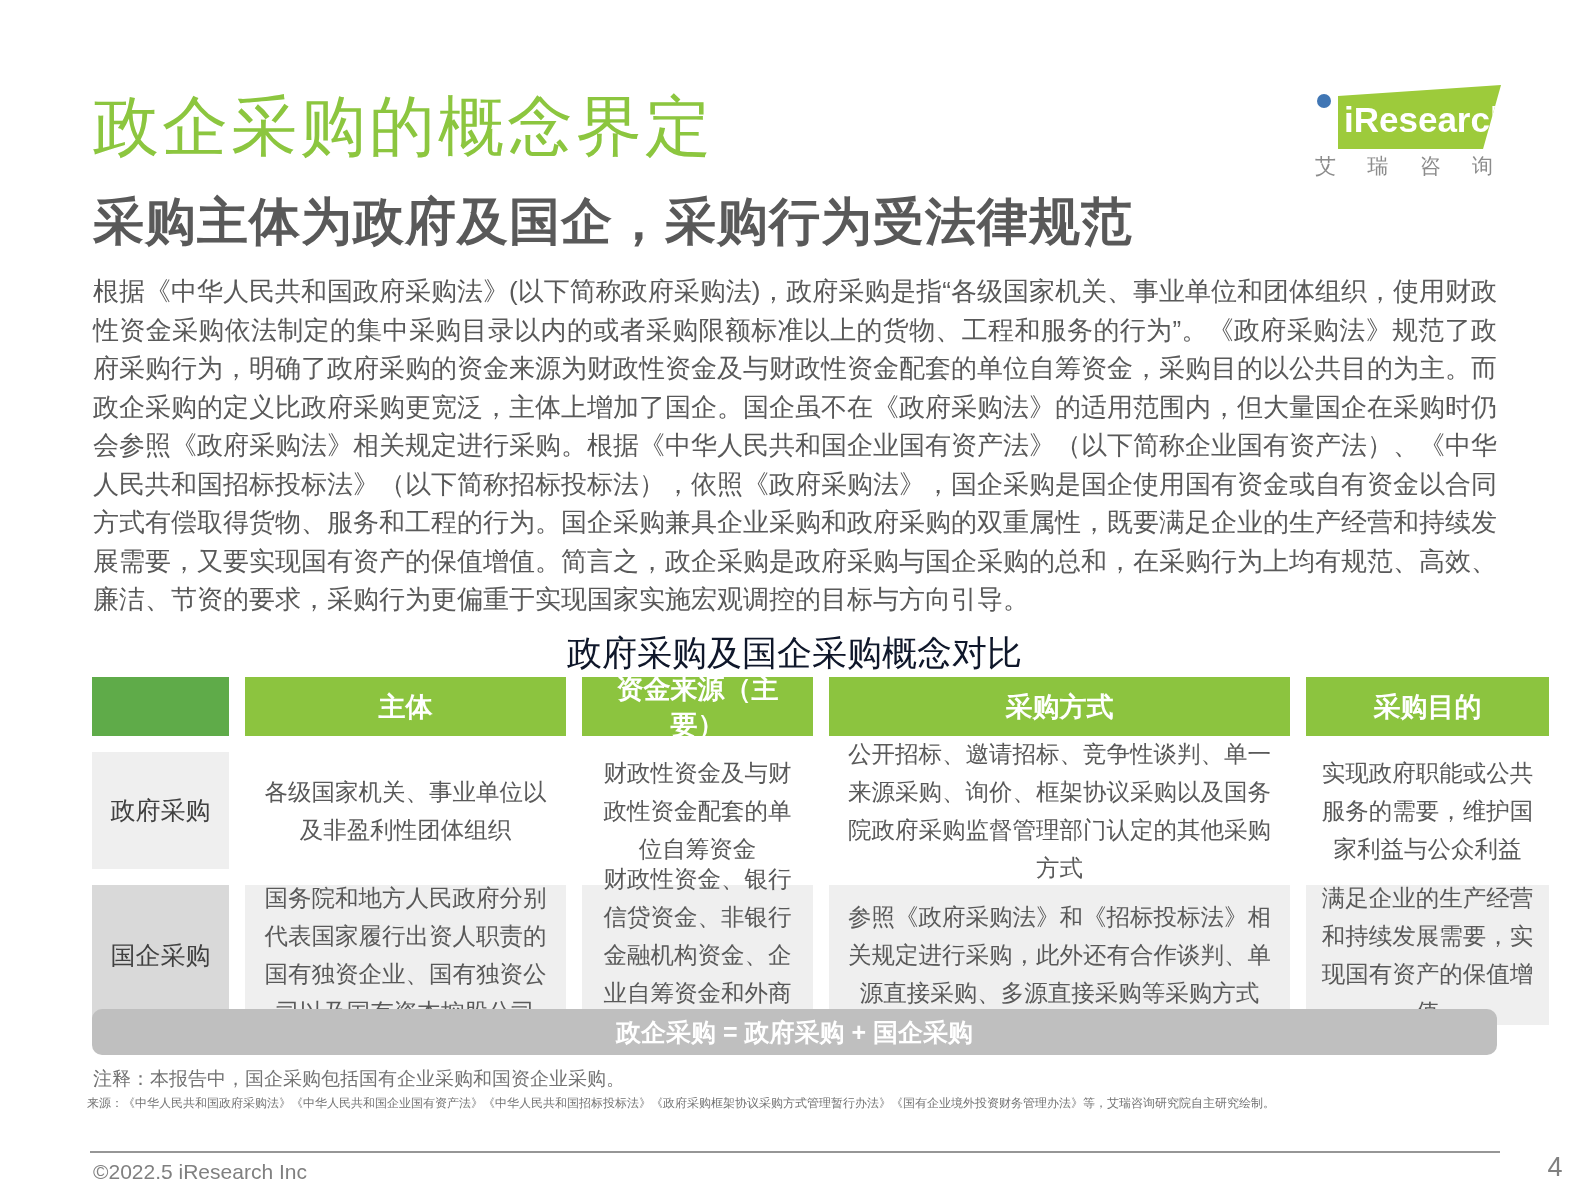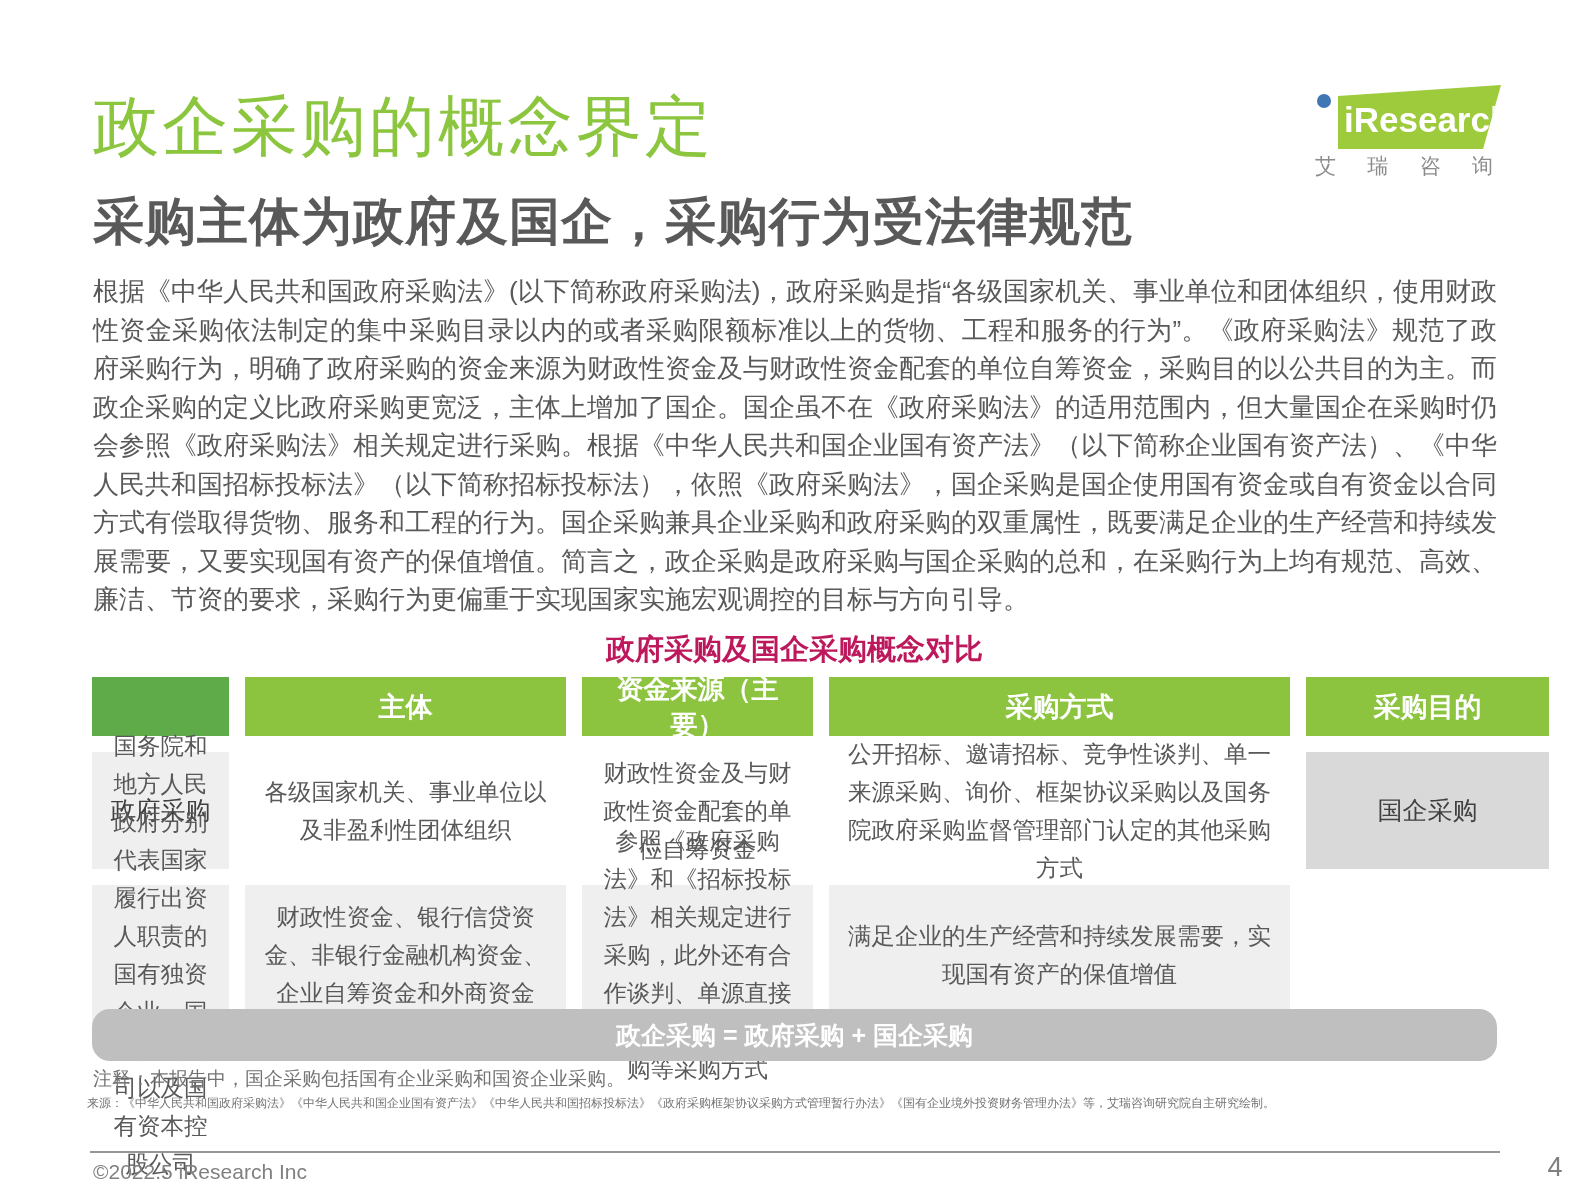--- a/index.html
+++ b/index.html
@@ -44,21 +44,21 @@
   
   .intro {
     position:absolute; left:93px; top:272px; width:1404px;
     font-size:26px; line-height:38.5px; color:#595959;
     text-align:justify; text-justify:inter-ideograph;
   }
 
   
   .table-title {
     position:absolute; left:92px; top:630px; width:1405px;
-    text-align:center; font-size:29px; font-weight:bold; color:#be185d;
+    text-align:center; font-size:35px; font-weight:normal; color:#0f172a;
   }
   .cmp-table {
     position:absolute; left:92px; top:677px; width:1405px;
     display:grid;
     grid-template-columns:137px 321px 231px 461px 243px;
     grid-template-rows:59px 117px 140px;
     gap:16px;
   }
   .cell {
     display:flex; align-items:center; justify-content:center;
@@ -67,22 +67,22 @@
   .head { background:#8CC43F; color:#ffffff; font-weight:bold; font-size:27px; }
   .head-corner { background:#5FAB49; }
   .row-label { font-size:25px; color:#404040; padding:8px 6px; }
   .r1-label { background:#EFEFEF; }
   .r1-cell  { background:#FFFFFF; }
   .r2-label { background:#D9D9D9; }
   .r2-cell  { background:#EFEFEF; }
   .body-cell { font-size:23.5px; line-height:38px; color:#595959; }
 
   .summary-bar {
-    position:absolute; left:92px; top:1009px; width:1405px; height:52px;
-    background:#BFBFBF; border-radius:18px;
+    position:absolute; left:92px; top:1009px; width:1405px; height:46px;
+    background:#BFBFBF; border-radius:10px;
     display:flex; align-items:center; justify-content:center;
     color:#ffffff; font-size:25px; font-weight:bold;
   }
 
   
   .note-annotation {
     position:absolute; left:93px; top:1066px; width:1404px;
     font-size:19px; color:#737373; line-height:25px;
   }
   .note-source {
@@ -138,20 +138,21 @@
     <div class="cell head head-corner"></div>
     <div class="cell head">主体</div>
     <div class="cell head">资金来源（主要）</div>
     <div class="cell head">采购方式</div>
     <div class="cell head">采购目的</div>
 
     <div class="cell row-label r1-label">政府采购</div>
     <div class="cell body-cell r1-cell">各级国家机关、事业单位以及非盈利性团体组织</div>
     <div class="cell body-cell r1-cell">财政性资金及与财政性资金配套的单位自筹资金</div>
     <div class="cell body-cell r1-cell">公开招标、邀请招标、竞争性谈判、单一来源采购、询价、框架协议采购以及国务院政府采购监督管理部门认定的其他采购方式</div>
+    <div class="cell body-cell r1-cell">实现政府职能或公共服务的需要，维护国家利益与公众利益</div>
 
     <div class="cell row-label r2-label">国企采购</div>
     <div class="cell body-cell r2-cell">国务院和地方人民政府分别代表国家履行出资人职责的国有独资企业、国有独资公司以及国有资本控股公司</div>
     <div class="cell body-cell r2-cell">财政性资金、银行信贷资金、非银行金融机构资金、企业自筹资金和外商资金</div>
     <div class="cell body-cell r2-cell">参照《政府采购法》和《招标投标法》相关规定进行采购，此外还有合作谈判、单源直接采购、多源直接采购等采购方式</div>
     <div class="cell body-cell r2-cell">满足企业的生产经营和持续发展需要，实现国有资产的保值增值</div>
   </div>
 
   <div class="summary-bar">政企采购 = 政府采购 + 国企采购</div>
 

